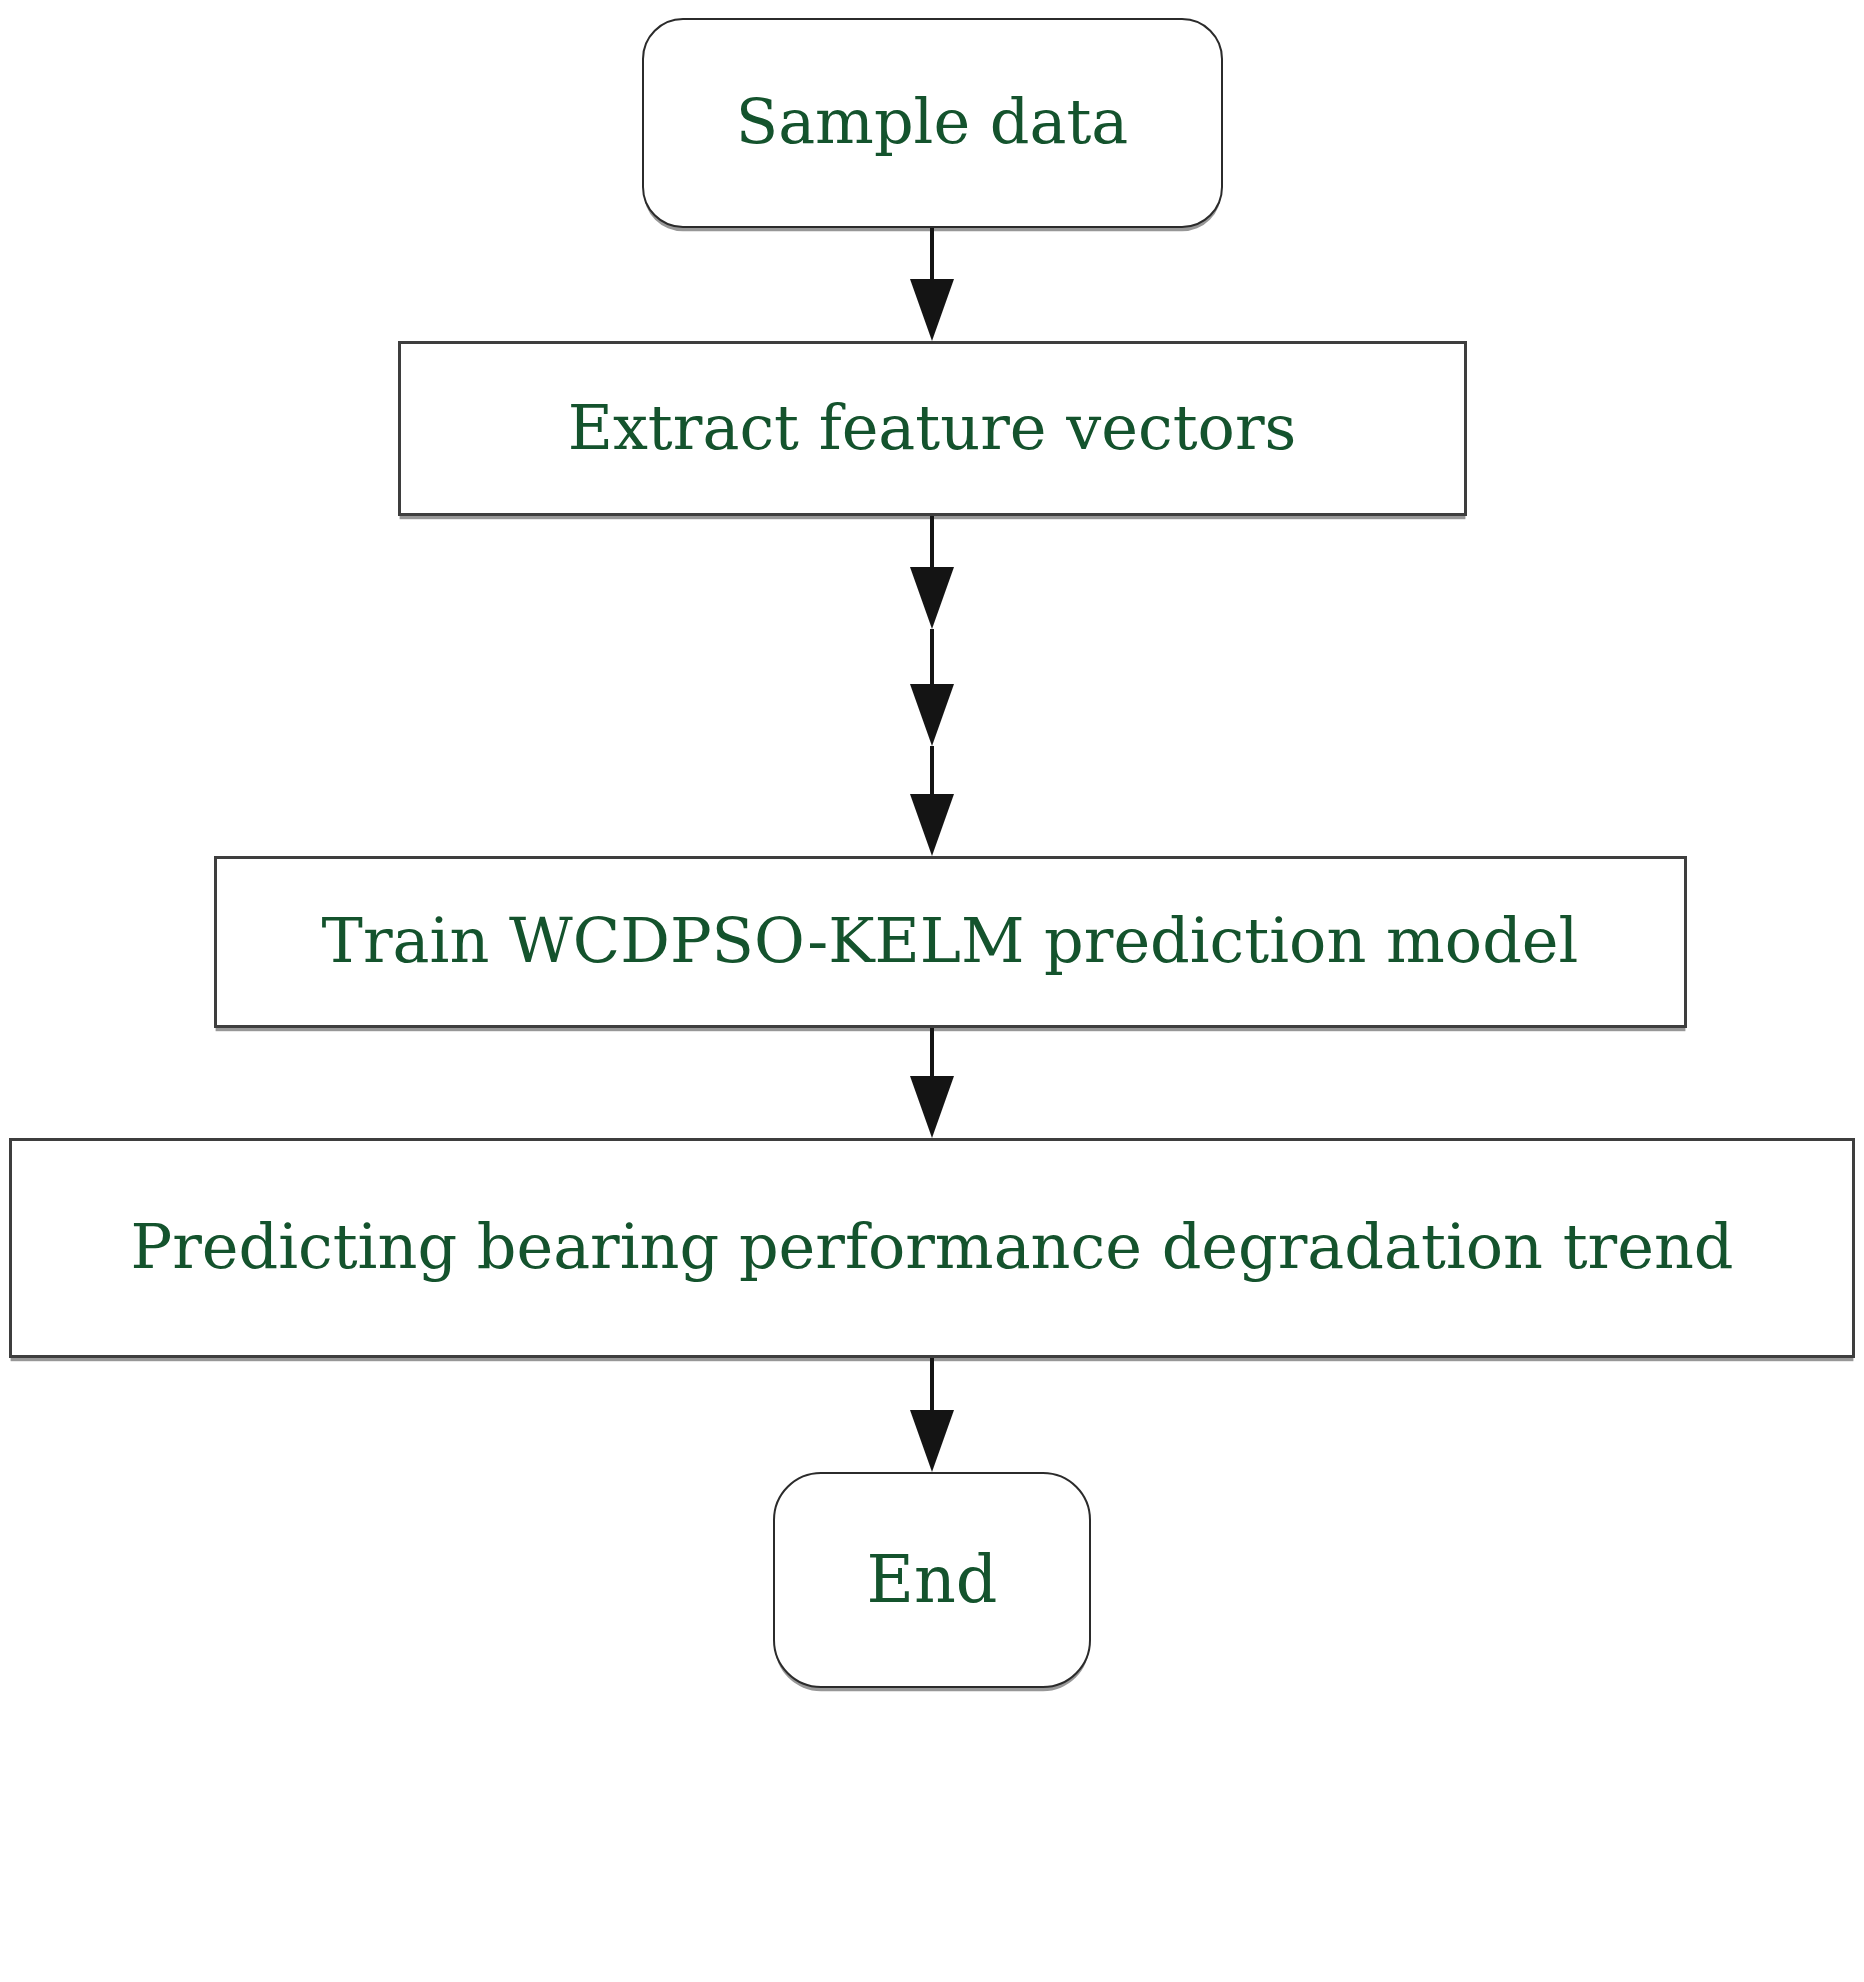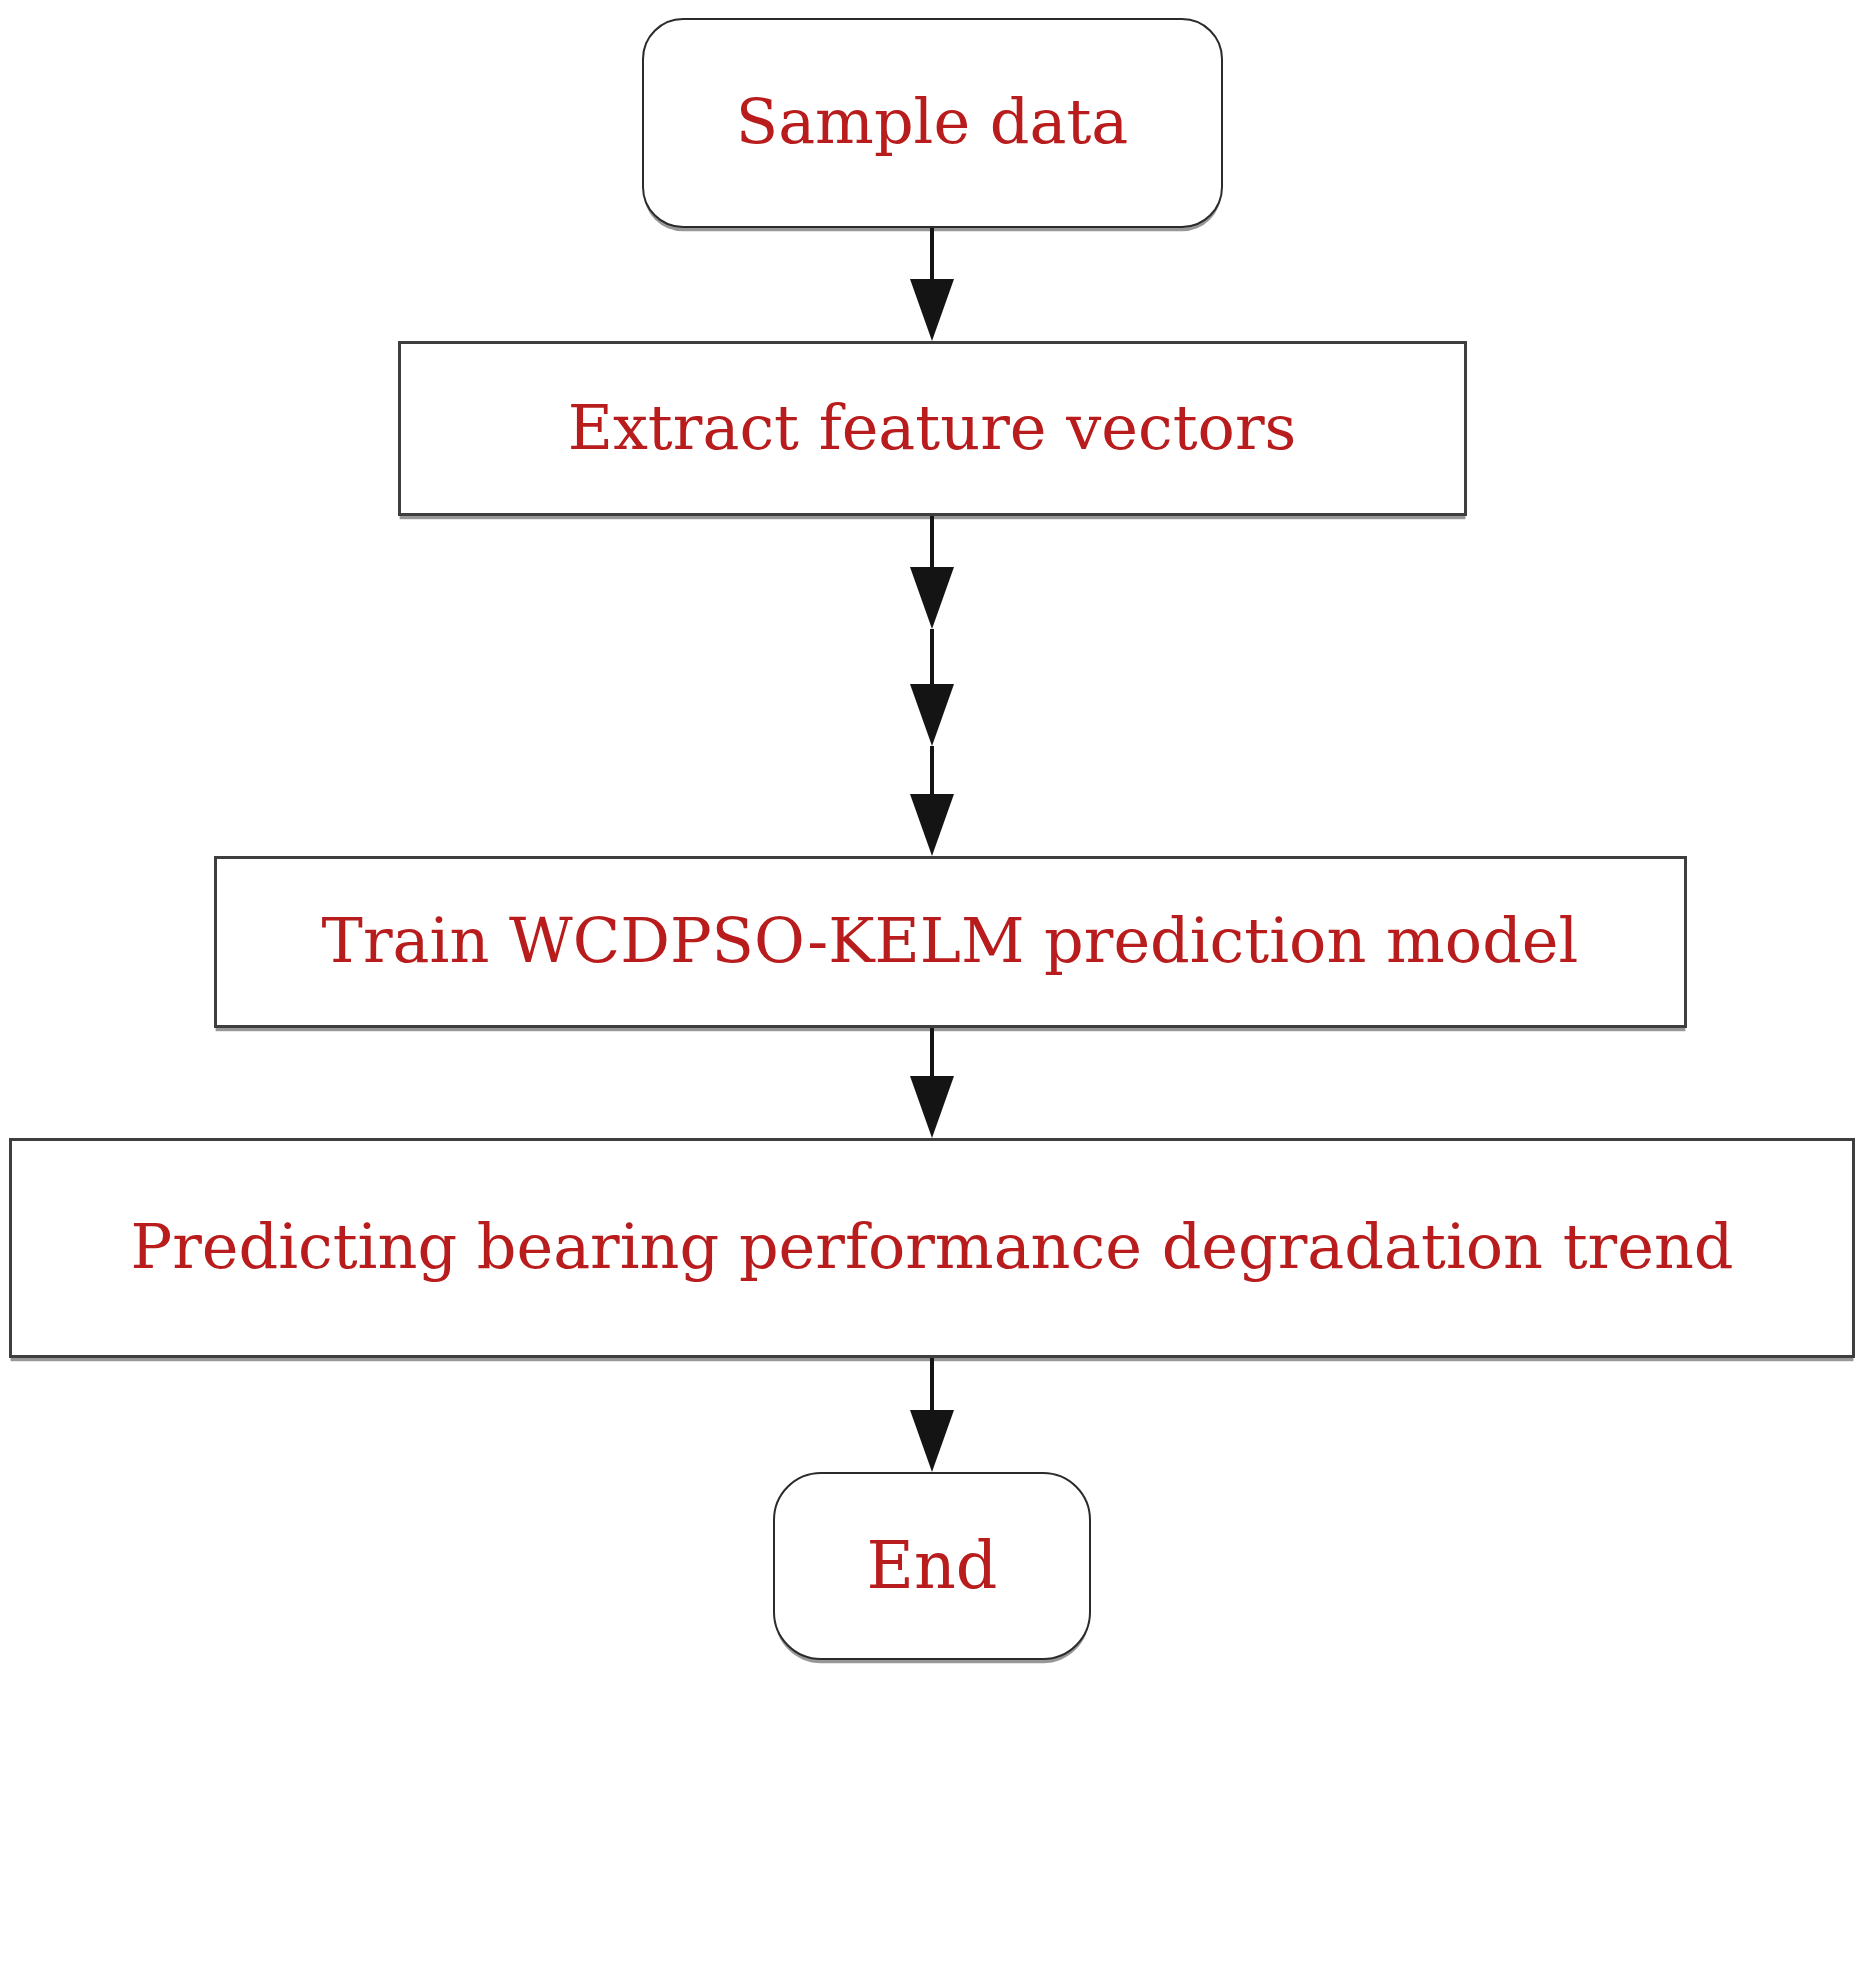--- a/index.html
+++ b/index.html
@@ -18,36 +18,36 @@
     box-sizing: border-box;
     flex: 0 0 auto;
     display: flex;
     align-items: center;
     justify-content: center;
     background: #ffffff;
     border: 3.2px solid #3e3e3e;
     box-shadow: 0 4.8px 0 -1.6px #979797;
     font-size: 62px;
     line-height: 1.1;
-    color: #b91c1c;
+    color: #14532d;
     text-align: center;
     white-space: nowrap;
   }
   .rounded {
     border-width: 2.4px;
     border-color: #2b2b2b;
     border-radius: 41px;
   }
   .n1 { width: 581px;  height: 210px; margin-top: 17.5px; }
   .n2 { width: 1069px; height: 175px; }
   .n3 { width: 1481px; height: 172px; }
   .n4 { width: 1636px; height: 172px; }
   .n5 { width: 1473px; height: 172px; margin-left: 36px; }
   .n6 { width: 1846px; height: 220px; }
-  .n7 { width: 318px;  height: 188px; border-radius: 48px; font-size: 65px; }
+  .n7 { width: 318px;  height: 216px; border-radius: 48px; font-size: 65px; }
 
   .arrow { position: relative; width: 48px; flex: 0 0 auto; }
   .a1 { height: 113px; }
   .a2 { height: 113px; }
   .a3 { height: 117px; }
   .a4 { height: 110px; }
   .a5 { height: 110px; }
   .a6 { height: 114px; }
   .arrow .stem {
     position: absolute;

